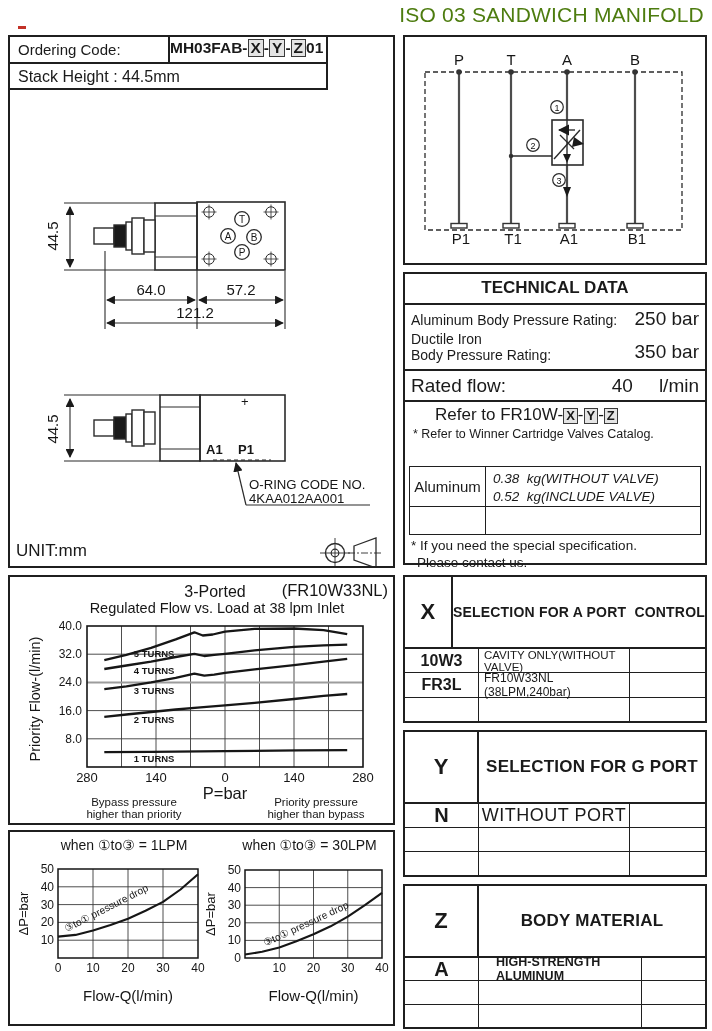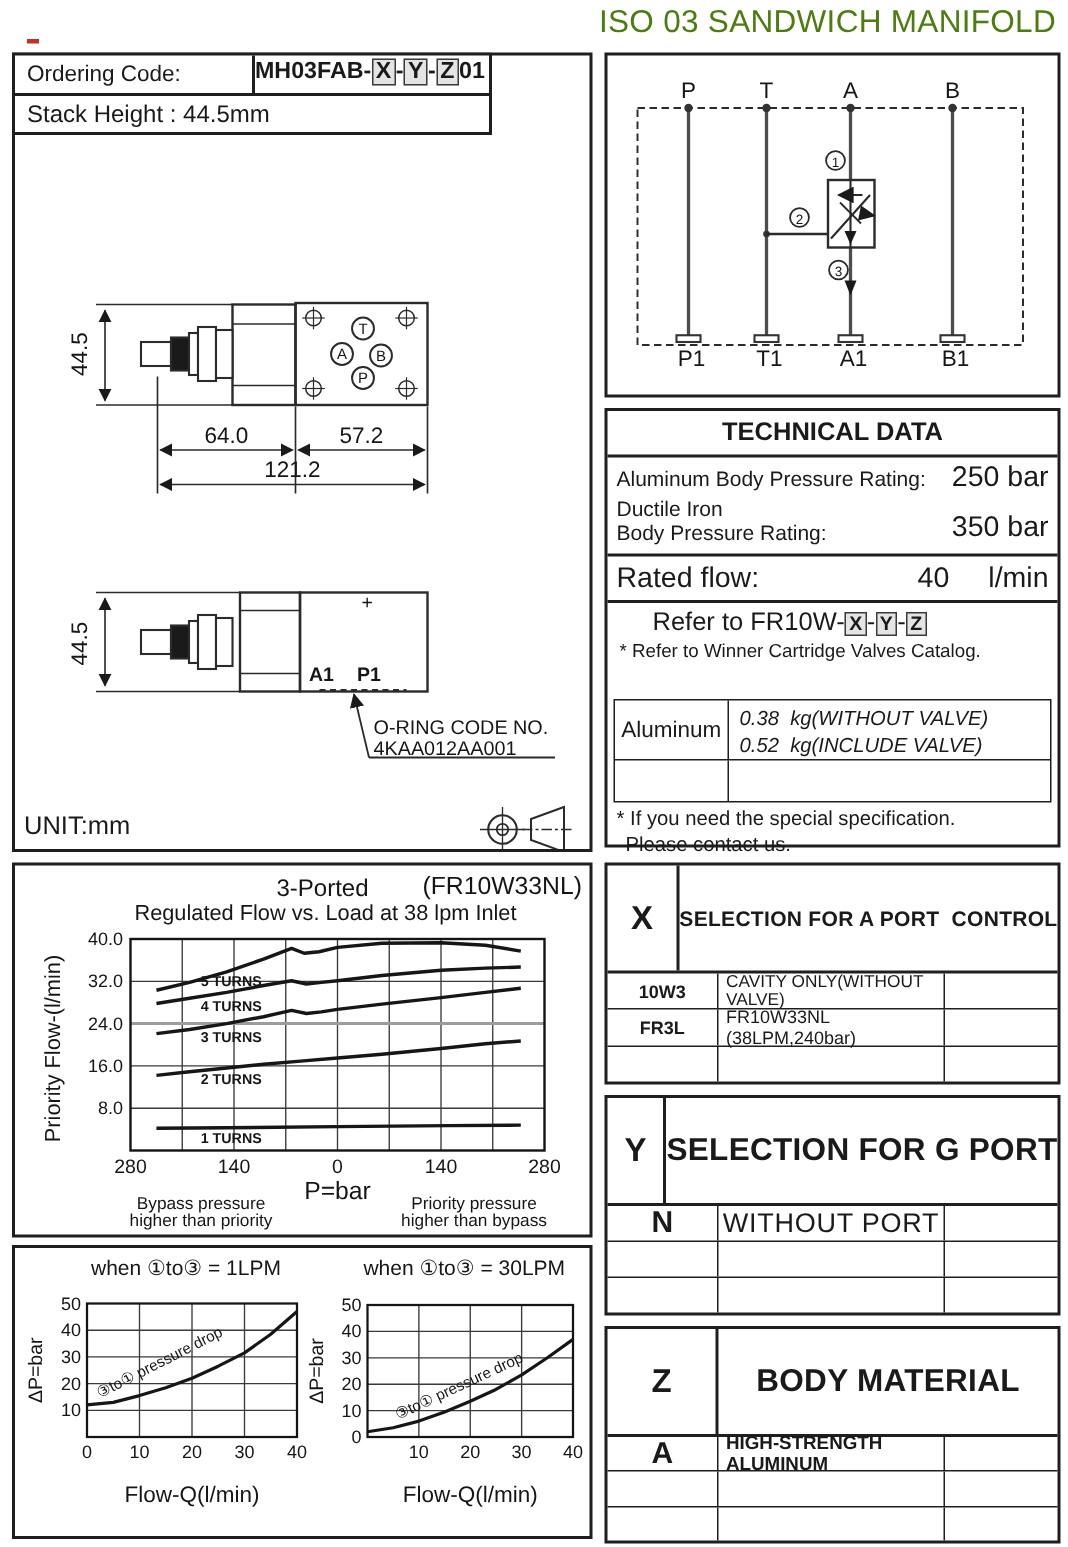--- a/index.html
+++ b/index.html
@@ -44,28 +44,28 @@
   .tech-foot{font-size:13.5px;padding:3px 0 0 6px;line-height:1.25;}
   .tech-foot .fn2{padding-left:6px;}
 
   
   .sel-table{left:403px;width:304px;border:2px solid #1f1f1f;box-sizing:border-box;background:#fff;display:flex;flex-direction:column;position:absolute;}
   .sel-head{display:flex;height:70px;border-bottom:2px solid #1f1f1f;flex:none;}
   .sel-head-code{width:74px;border-right:2px solid #1f1f1f;display:flex;align-items:center;justify-content:center;font-weight:bold;font-size:22px;box-sizing:border-box;}
   .sel-head-title{flex:1;display:flex;align-items:center;justify-content:center;font-weight:bold;font-size:14px;white-space:pre;letter-spacing:.2px;}
   .sel-row{display:flex;flex:1;border-bottom:1.5px solid #1f1f1f;min-height:0;}
   .sel-row:last-child{border-bottom:none;}
-  .sel-c1{width:74px;border-right:1.5px solid #1f1f1f;display:flex;align-items:center;justify-content:center;font-weight:bold;font-size:12px;box-sizing:border-box;}
+  .sel-c1{width:74px;border-right:1.5px solid #1f1f1f;display:flex;align-items:center;justify-content:center;font-weight:bold;font-size:16px;box-sizing:border-box;}
   .sel-c2{width:151px;border-right:1.5px solid #1f1f1f;display:flex;align-items:center;padding-left:5px;font-size:11.5px;box-sizing:border-box;}
   .sel-c3{flex:1;}
-  .t-y .sel-head-title, .t-z .sel-head-title{font-size:21px;}
+  .t-y .sel-head-title, .t-z .sel-head-title{font-size:17px;}
   .t-y .sel-c1{font-size:20px;}
   .t-y .sel-c2{justify-content:center;font-size:18px;padding-left:0;letter-spacing:.5px;}
   .t-z .sel-c1{font-size:20px;}
-  .t-z .sel-c2{font-weight:bold;font-size:12.5px;}
+  .t-z .sel-c2{font-weight:bold;font-size:12.5px;margin-left:12px;}
 </style>
 </head>
 <body>
 
 <div id="page">
 
   <div id="main-title" class="abs">ISO 03 SANDWICH MANIFOLD</div>
   <div id="red-mark" class="abs"></div>
 
   <div class="abs bx" style="left:8px;top:35px;width:387px;height:533px;">

